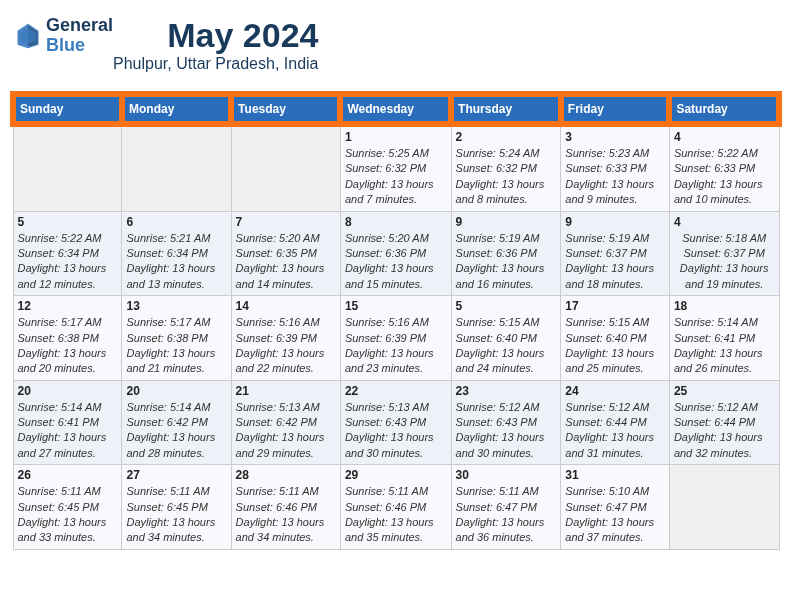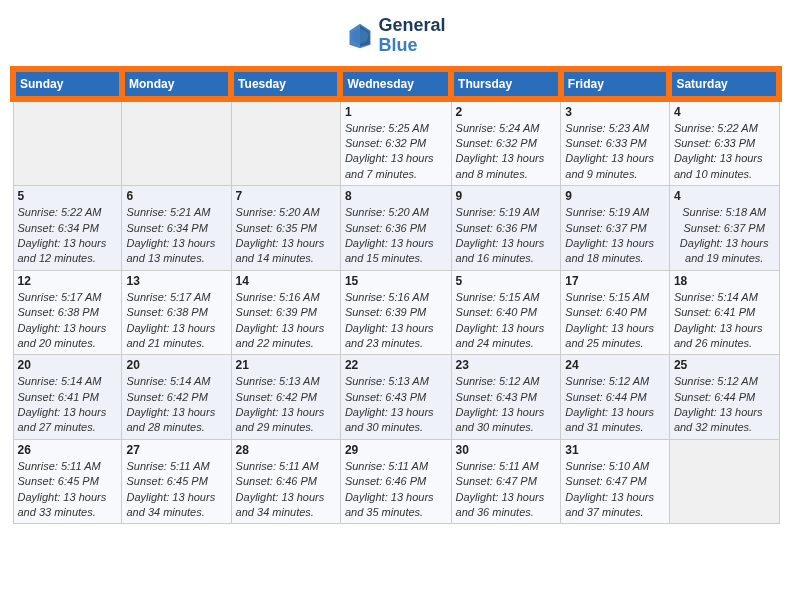--- a/index.html
+++ b/index.html
@@ -5,23 +5,23 @@
     * { box-sizing: border-box; margin: 0; padding: 0; }
     body {
       font-family: Arial, sans-serif;
       background: #fff;
       width: 792px;
       min-height: 612px;
       padding: 10px;
     }
     .header {
       display: flex;
-      justify-content: center;
+      justify-content: flex-start;
       align-items: flex-start;
-      margin-bottom: 4px;
+      margin-bottom: 12px;
       padding: 6px 4px;
     }
     .logo {
       display: flex;
       align-items: center;
       gap: 4px;
     }
     .logo-text {
       font-size: 18px;
       font-weight: bold;
@@ -98,20 +98,24 @@
     <svg class="logo-icon" viewBox="0 0 32 32">
       <polygon points="16,2 28,10 28,26 16,30 4,26 4,10" fill="#2a6ebb" opacity="0.85"></polygon>
       <polygon points="16,4 27,11 27,25 16,28" fill="#1a3a5c" opacity="0.5"></polygon>
       <polygon points="18,8 26,13 24,22 16,25 8,22 6,13 14,8" fill="#3a7ebf" opacity="0.7"></polygon>
     </svg>
     <div class="logo-text">
       <div>General</div>
       <div style="color:#3a7ebf;">Blue</div>
     </div>
   </div>
+  <div class="title-block">
+    <div class="main-title">May 2024</div>
+    <div class="subtitle">Phulpur, Uttar Pradesh, India</div>
+  </div>
 </div>
 
 <table class="calendar">
   <thead>
     <tr>
     <th>Sunday</th>
         <th>Monday</th>
         <th>Tuesday</th>
         <th>Wednesday</th>
         <th>Thursday</th>

